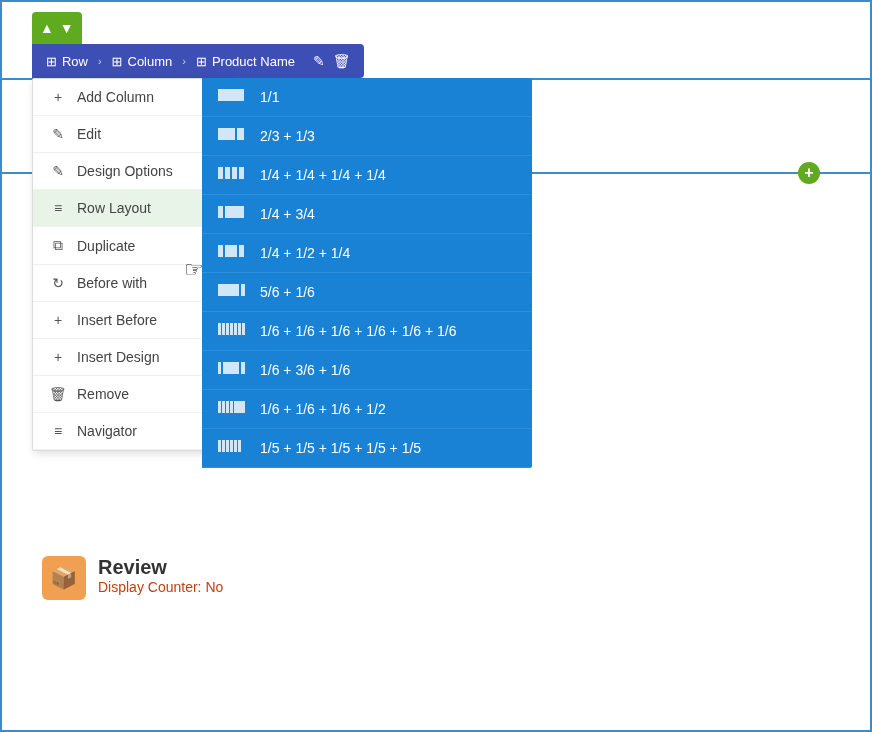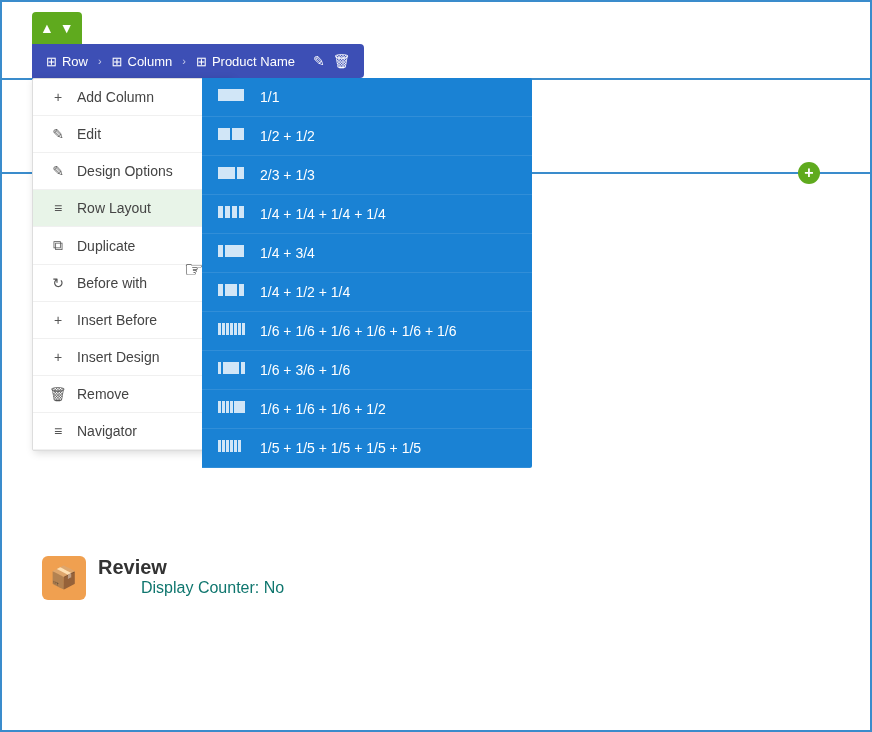--- a/index.html
+++ b/index.html
@@ -220,23 +220,22 @@
       font-size: 22px;
     }
 
     .review-text .title {
       font-size: 20px;
       font-weight: bold;
       color: #333;
     }
 
     .review-text .subtitle {
-      font-size: 16px;
-      color: #0f766e;
-      margin-left: 43px;
+      font-size: 14px;
+      color: #c2410c;
     }
 
     
     .cursor-hand {
       position: absolute;
       top: 255px;
       left: 182px;
       font-size: 22px;
       z-index: 300;
       pointer-events: none;
@@ -337,29 +336,20 @@
 
     <div class="layout-item">
       <span class="layout-icon">
         <svg width="28" height="14">
             <rect x="0" y="1" width="26" height="12" fill="rgba(255,255,255,0.8)"></rect>
           </svg>
       </span>
       <span class="layout-label">1/1</span>
     </div>
 
-    <div class="layout-item">
-      <span class="layout-icon">
-        <svg width="28" height="14">
-          <rect x="0" y="1" width="12" height="12" fill="rgba(255,255,255,0.8)"></rect>
-          <rect x="14" y="1" width="12" height="12" fill="rgba(255,255,255,0.8)"></rect>
-        </svg>
-      </span>
-      <span class="layout-label">1/2 + 1/2</span>
-    </div>
 
     <div class="layout-item">
       <span class="layout-icon">
         <svg width="28" height="14">
           <rect x="0" y="1" width="17" height="12" fill="rgba(255,255,255,0.8)"></rect>
           <rect x="19" y="1" width="7" height="12" fill="rgba(255,255,255,0.8)"></rect>
         </svg>
       </span>
       <span class="layout-label">2/3 + 1/3</span>
     </div>
@@ -391,20 +381,29 @@
       <span class="layout-icon">
         <svg width="28" height="14">
           <rect x="0" y="1" width="5" height="12" fill="rgba(255,255,255,0.8)"></rect>
           <rect x="7" y="1" width="12" height="12" fill="rgba(255,255,255,0.8)"></rect>
           <rect x="21" y="1" width="5" height="12" fill="rgba(255,255,255,0.8)"></rect>
         </svg>
       </span>
       <span class="layout-label">1/4 + 1/2 + 1/4</span>
     </div>
 
+    <div class="layout-item">
+      <span class="layout-icon">
+        <svg width="28" height="14">
+          <rect x="0" y="1" width="21" height="12" fill="rgba(255,255,255,0.8)"></rect>
+          <rect x="23" y="1" width="4" height="12" fill="rgba(255,255,255,0.8)"></rect>
+        </svg>
+      </span>
+      <span class="layout-label">5/6 + 1/6</span>
+    </div>
 
     <div class="layout-item">
       <span class="layout-icon">
         <svg width="28" height="14">
           <rect x="0" y="1" width="3" height="12" fill="rgba(255,255,255,0.8)"></rect>
           <rect x="4" y="1" width="3" height="12" fill="rgba(255,255,255,0.8)"></rect>
           <rect x="8" y="1" width="3" height="12" fill="rgba(255,255,255,0.8)"></rect>
           <rect x="12" y="1" width="3" height="12" fill="rgba(255,255,255,0.8)"></rect>
           <rect x="16" y="1" width="3" height="12" fill="rgba(255,255,255,0.8)"></rect>
           <rect x="20" y="1" width="3" height="12" fill="rgba(255,255,255,0.8)"></rect>

